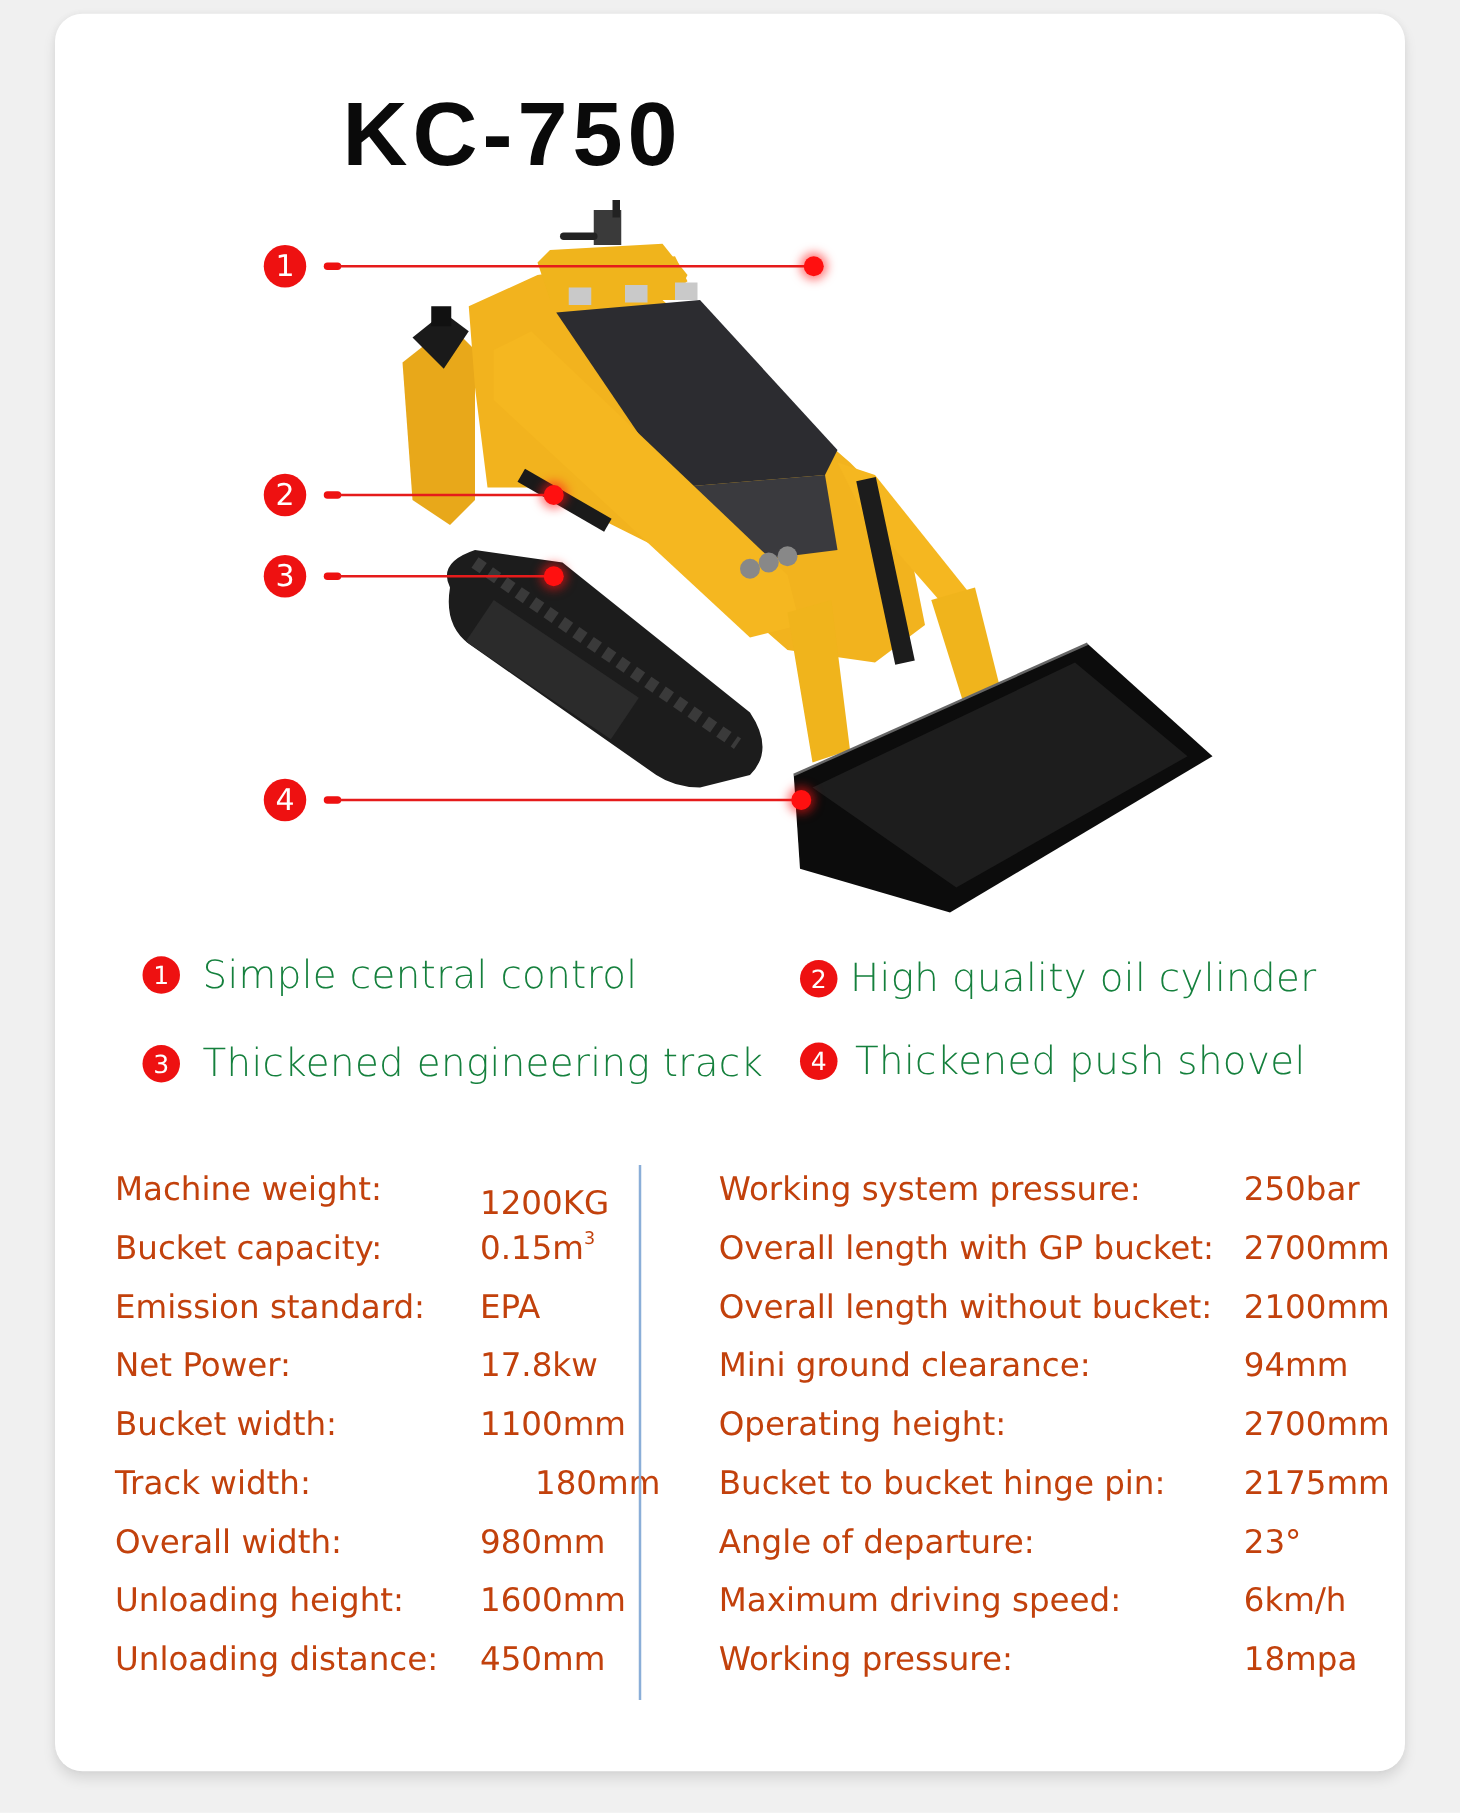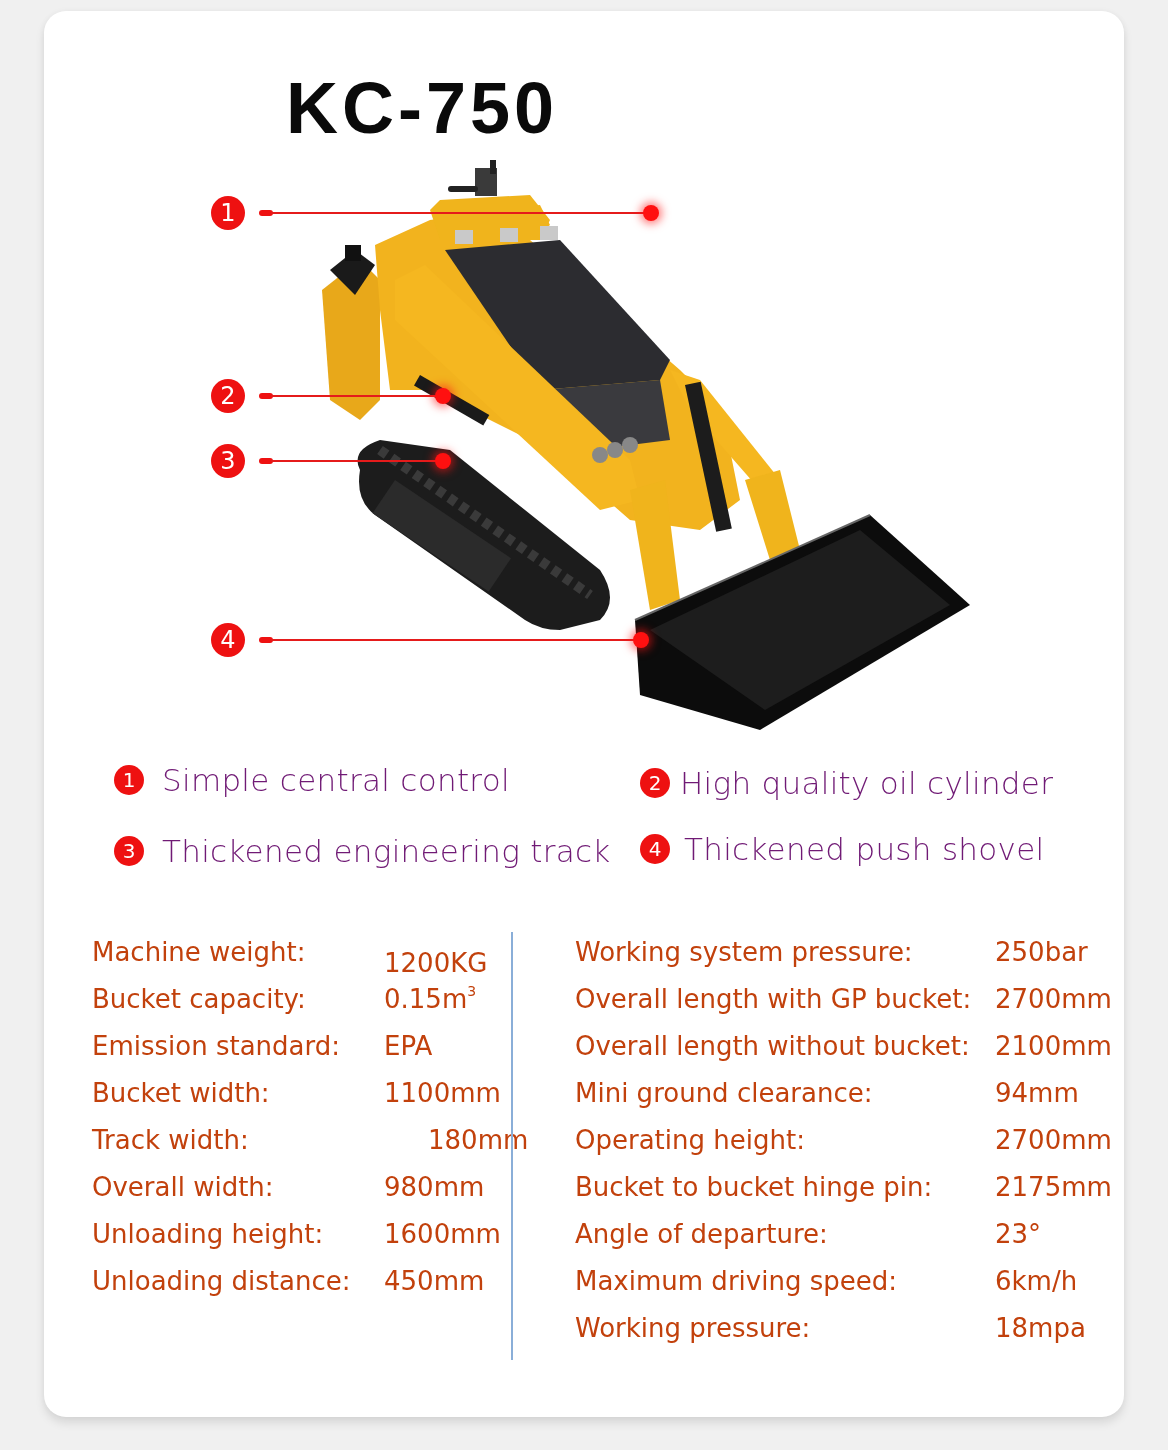--- a/index.html
+++ b/index.html
@@ -10,21 +10,21 @@
     position: absolute; left: 44px; top: 11px; width: 1080px; height: 1406px;
     background: #ffffff; border-radius: 22px;
     box-shadow: 0 6px 10px rgba(0,0,0,0.10), 0 0 6px rgba(0,0,0,0.04);
   }
 
   .title {
     position: absolute; left: 270px; top: 58px; height: 100px;
     display: flex; align-items: center; white-space: nowrap;
   }
   .title .hot { color: #ee0000; font-size: 76px; font-family: "DejaVu Sans", sans-serif; letter-spacing: -2px; }
-  .title .model { color: #0a0a0a; font-size: 72px; font-family: "Liberation Sans", sans-serif; font-weight: 700; letter-spacing: 4px; margin-left: 16px; }
+  .title .model { color: #0a0a0a; font-size: 72px; font-family: "Liberation Sans", sans-serif; font-weight: 700; letter-spacing: 4px; margin-left: 4px; }
 
   .machine { position: absolute; left: 300px; top: 150px; width: 700px; height: 600px; }
 
   .callout { position: absolute; left: 211px; height: 34px; width: 460px; }
   .callout .num {
     position: absolute; left: 0; top: 0; width: 34px; height: 34px; border-radius: 50%;
     background: #ee1111; color: #fff; font-size: 24px; line-height: 34px; text-align: center;
     font-family: "DejaVu Sans", sans-serif;
   }
   .callout .dash { position: absolute; left: 48px; top: 14px; width: 14px; height: 6px; border-radius: 3px; background: #ee1111; }
@@ -33,21 +33,21 @@
     position: absolute; top: 9px; width: 16px; height: 16px; border-radius: 50%;
     background: #ff1010; box-shadow: 0 0 8px 3px rgba(255,20,20,0.55);
   }
 
   .feature { position: absolute; display: flex; align-items: center; white-space: nowrap; }
   .feature .fnum {
     width: 30px; height: 30px; border-radius: 50%; background: #ee1111; color: #fff;
     font-size: 20px; line-height: 30px; text-align: center; margin-right: 18px;
     font-family: "DejaVu Sans", sans-serif;
   }
-  .feature .ftext { font-size: 31px; font-family: "DejaVu Sans", sans-serif; color: #701a75; font-weight: 300; letter-spacing: 0.3px; }
+  .feature .ftext { font-size: 31px; font-family: "DejaVu Sans", sans-serif; color: #15803d; font-weight: 300; letter-spacing: 0.3px; }
 
   .specs { position: absolute; top: 928px; }
   .spec-row { position: relative; height: 47px; display: flex; align-items: center; white-space: nowrap; }
   .spec-label, .spec-value { font-size: 26px; font-family: "DejaVu Sans", sans-serif; color: #c2410c; }
   .spec-value { position: absolute; }
   .spec-value sup { font-size: 14px; vertical-align: 12px; }
 
   .divider { position: absolute; left: 511px; top: 932px; width: 2px; height: 428px; background: #8aaed8; }
 </style>
 </head>
@@ -150,20 +150,24 @@
     </div>
   <div class="spec-row">
       <span class="spec-label">Bucket capacity:</span>
       <span class="spec-value" style="left:292px;"><span>0.15m</span><sup>3</sup></span>
     </div>
   <div class="spec-row">
       <span class="spec-label">Emission standard:</span>
       <span class="spec-value" style="left:292px;">EPA</span>
     </div>
   <div class="spec-row">
+      <span class="spec-label">Net Power:</span>
+      <span class="spec-value" style="left:292px;">17.8kw</span>
+    </div>
+  <div class="spec-row">
       <span class="spec-label">Bucket width:</span>
       <span class="spec-value" style="left:292px;">1100mm</span>
     </div>
   <div class="spec-row">
       <span class="spec-label">Track width:</span>
       <span class="spec-value" style="left:292px;margin-left:44px;">180mm</span>
     </div>
   <div class="spec-row">
       <span class="spec-label">Overall width:</span>
       <span class="spec-value" style="left:292px;text-align:right;">980mm</span>

